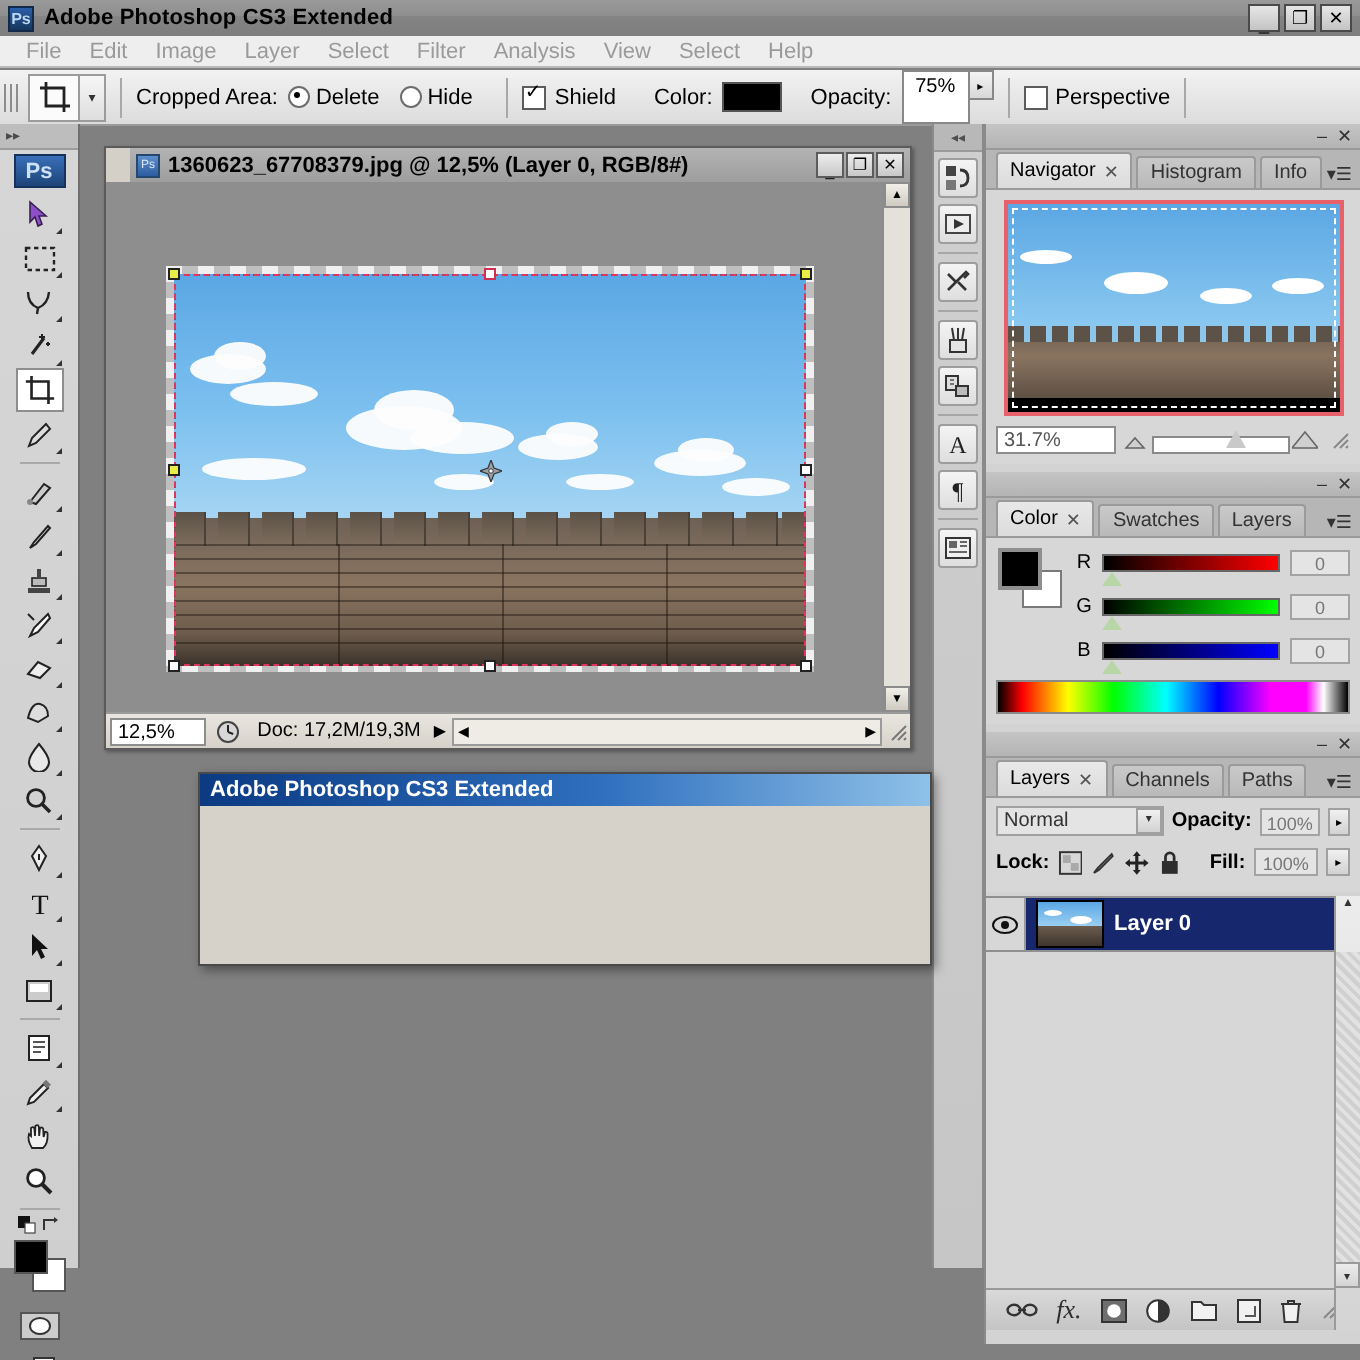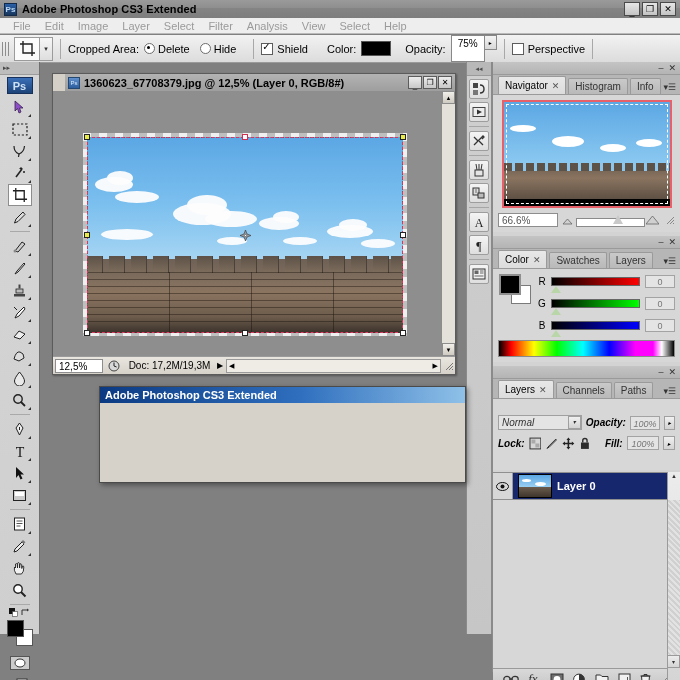--- a/index.html
+++ b/index.html
@@ -728,21 +728,21 @@
           <div style="position:absolute;left:0;top:0;width:100%;height:63%;background:linear-gradient(to bottom,#5ba7e4,#8ecbf1);"></div>
           <div style="position:absolute;left:0;top:60%;width:100%;height:33%;background:linear-gradient(to bottom,#6b5c4e,#8a7460 40%,#5e5044);"></div>
           <div style="position:absolute;left:0;top:59%;width:100%;height:7%;background:repeating-linear-gradient(to right,#5d5248 0 8px,#8ec5ea 8px 11px);"></div>
           <div style="position:absolute;left:6px;top:22%;width:26px;height:7px;border-radius:50%;background:#fff;"></div>
           <div style="position:absolute;left:48px;top:33%;width:32px;height:11px;border-radius:50%;background:#fff;"></div>
           <div style="position:absolute;left:96px;top:40%;width:26px;height:8px;border-radius:50%;background:#fff;"></div>
           <div style="position:absolute;left:132px;top:36%;width:26px;height:8px;border-radius:50%;background:#fff;"></div>
           <div style="position:absolute;inset:2px;border:1px dashed #fff;"></div>
         </div>
         <div class="nav-row">
-          <div class="nav-zoom">66.6%</div>
+          <div class="nav-zoom">31.7%</div>
           <div class="nav-slider">
             <svg width="11" height="10" style="position:absolute;left:0;top:1px" viewBox="0 0 11 10">
                 <path d="M1 8 L5.5 3 L10 8 Z" fill="#d0d0d0" stroke="#666" stroke-width=".8"></path>
               </svg>
             <div class="nav-track"></div>
             <div class="nav-thumb-s"></div>
             <svg width="13" height="10" style="position:absolute;right:2px;top:0px" viewBox="0 0 13 10">
                 <path d="M0 9 L6.5 1 L13 9 Z" fill="#d0d0d0" stroke="#666" stroke-width=".8"></path>
               </svg>
           </div>
@@ -816,21 +816,21 @@
           <span class="x">✕</span>
         </div>
         <div class="tab">
           <span>Channels</span>
         </div>
         <div class="tab">
           <span>Paths</span>
         </div>
         <span class="panel-menu">▾☰</span>
       </div>
-      <div class="panel-body" style="padding:16px 5px;font-style:italic;">
+      <div class="panel-body" style="padding:4px 5px;">
         <div class="lay-row">
           <div class="blendsel">
             <span>Normal</span>
             <span class="arr">▾</span>
           </div>
           <span class="lbl">Opacity:</span>
           <div class="pctbox">100%</div>
           <div class="arr" style="width:12px;height:14px;border:1px solid #a0a0a0;background:linear-gradient(to bottom,#f0f0f0,#d2d2d2);display:flex;align-items:center;justify-content:center;font-size:6px;box-sizing:border-box;">▸</div>
         </div>
         <div class="lay-row" style="margin-top:6px">

